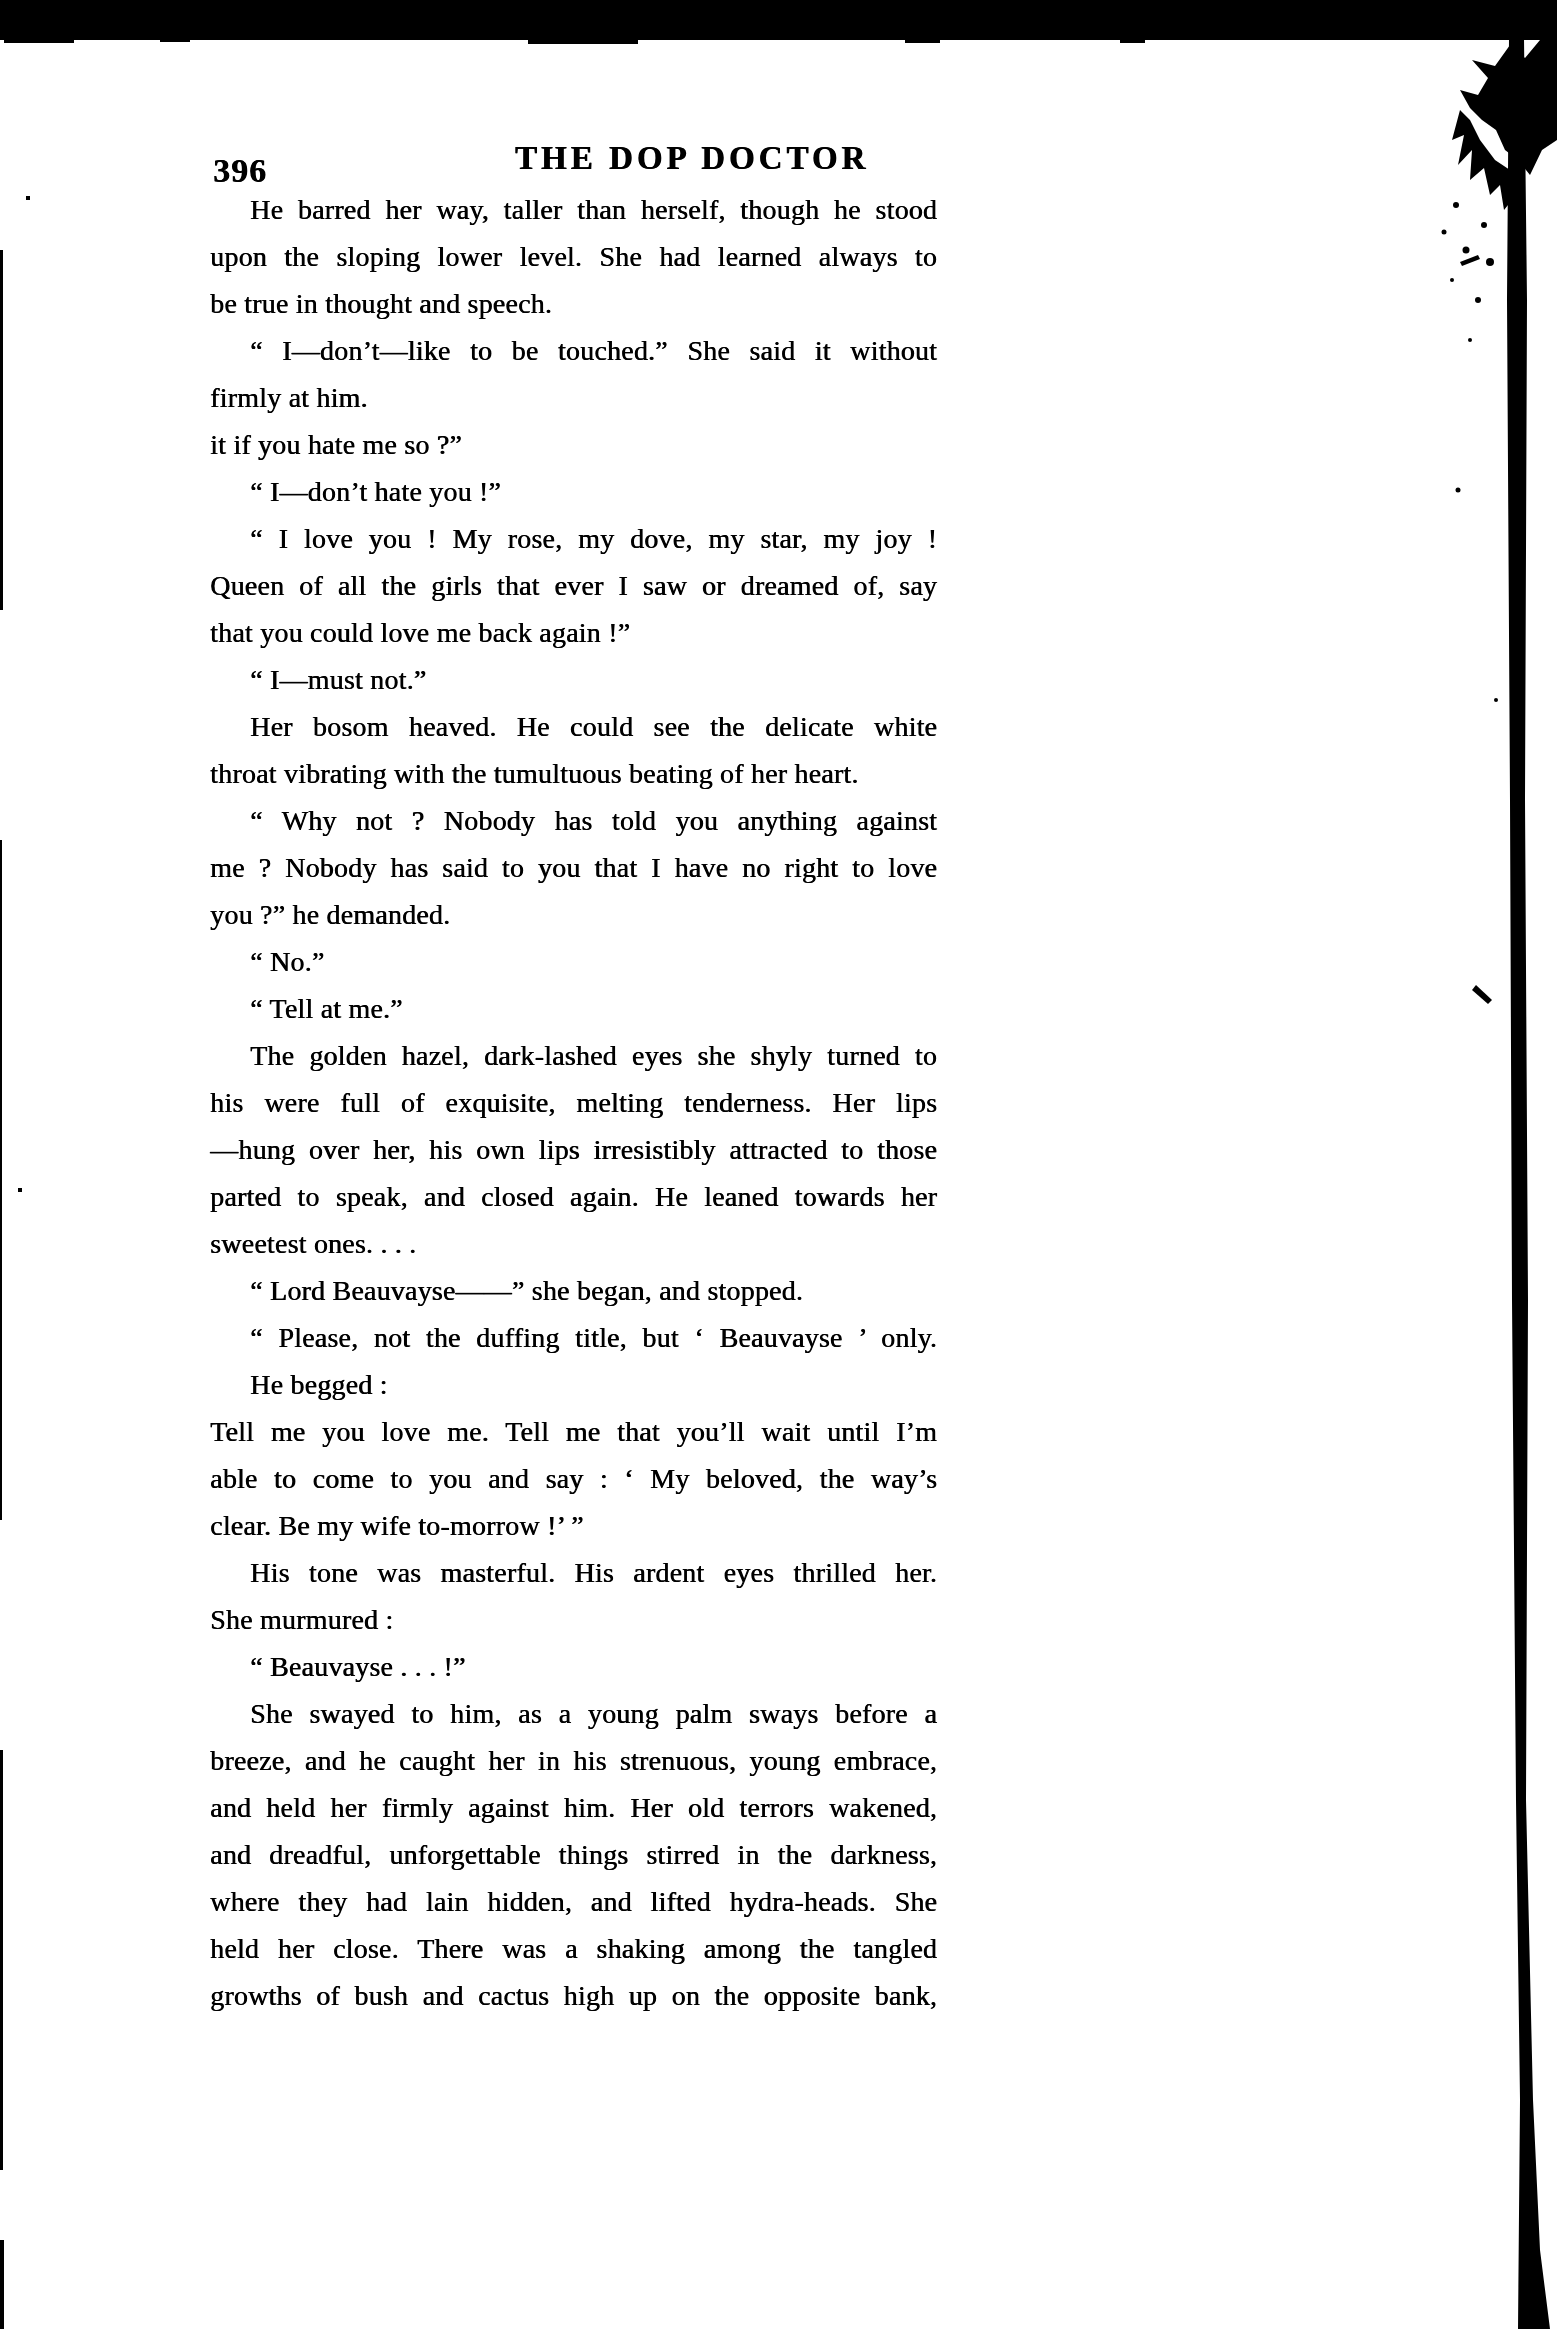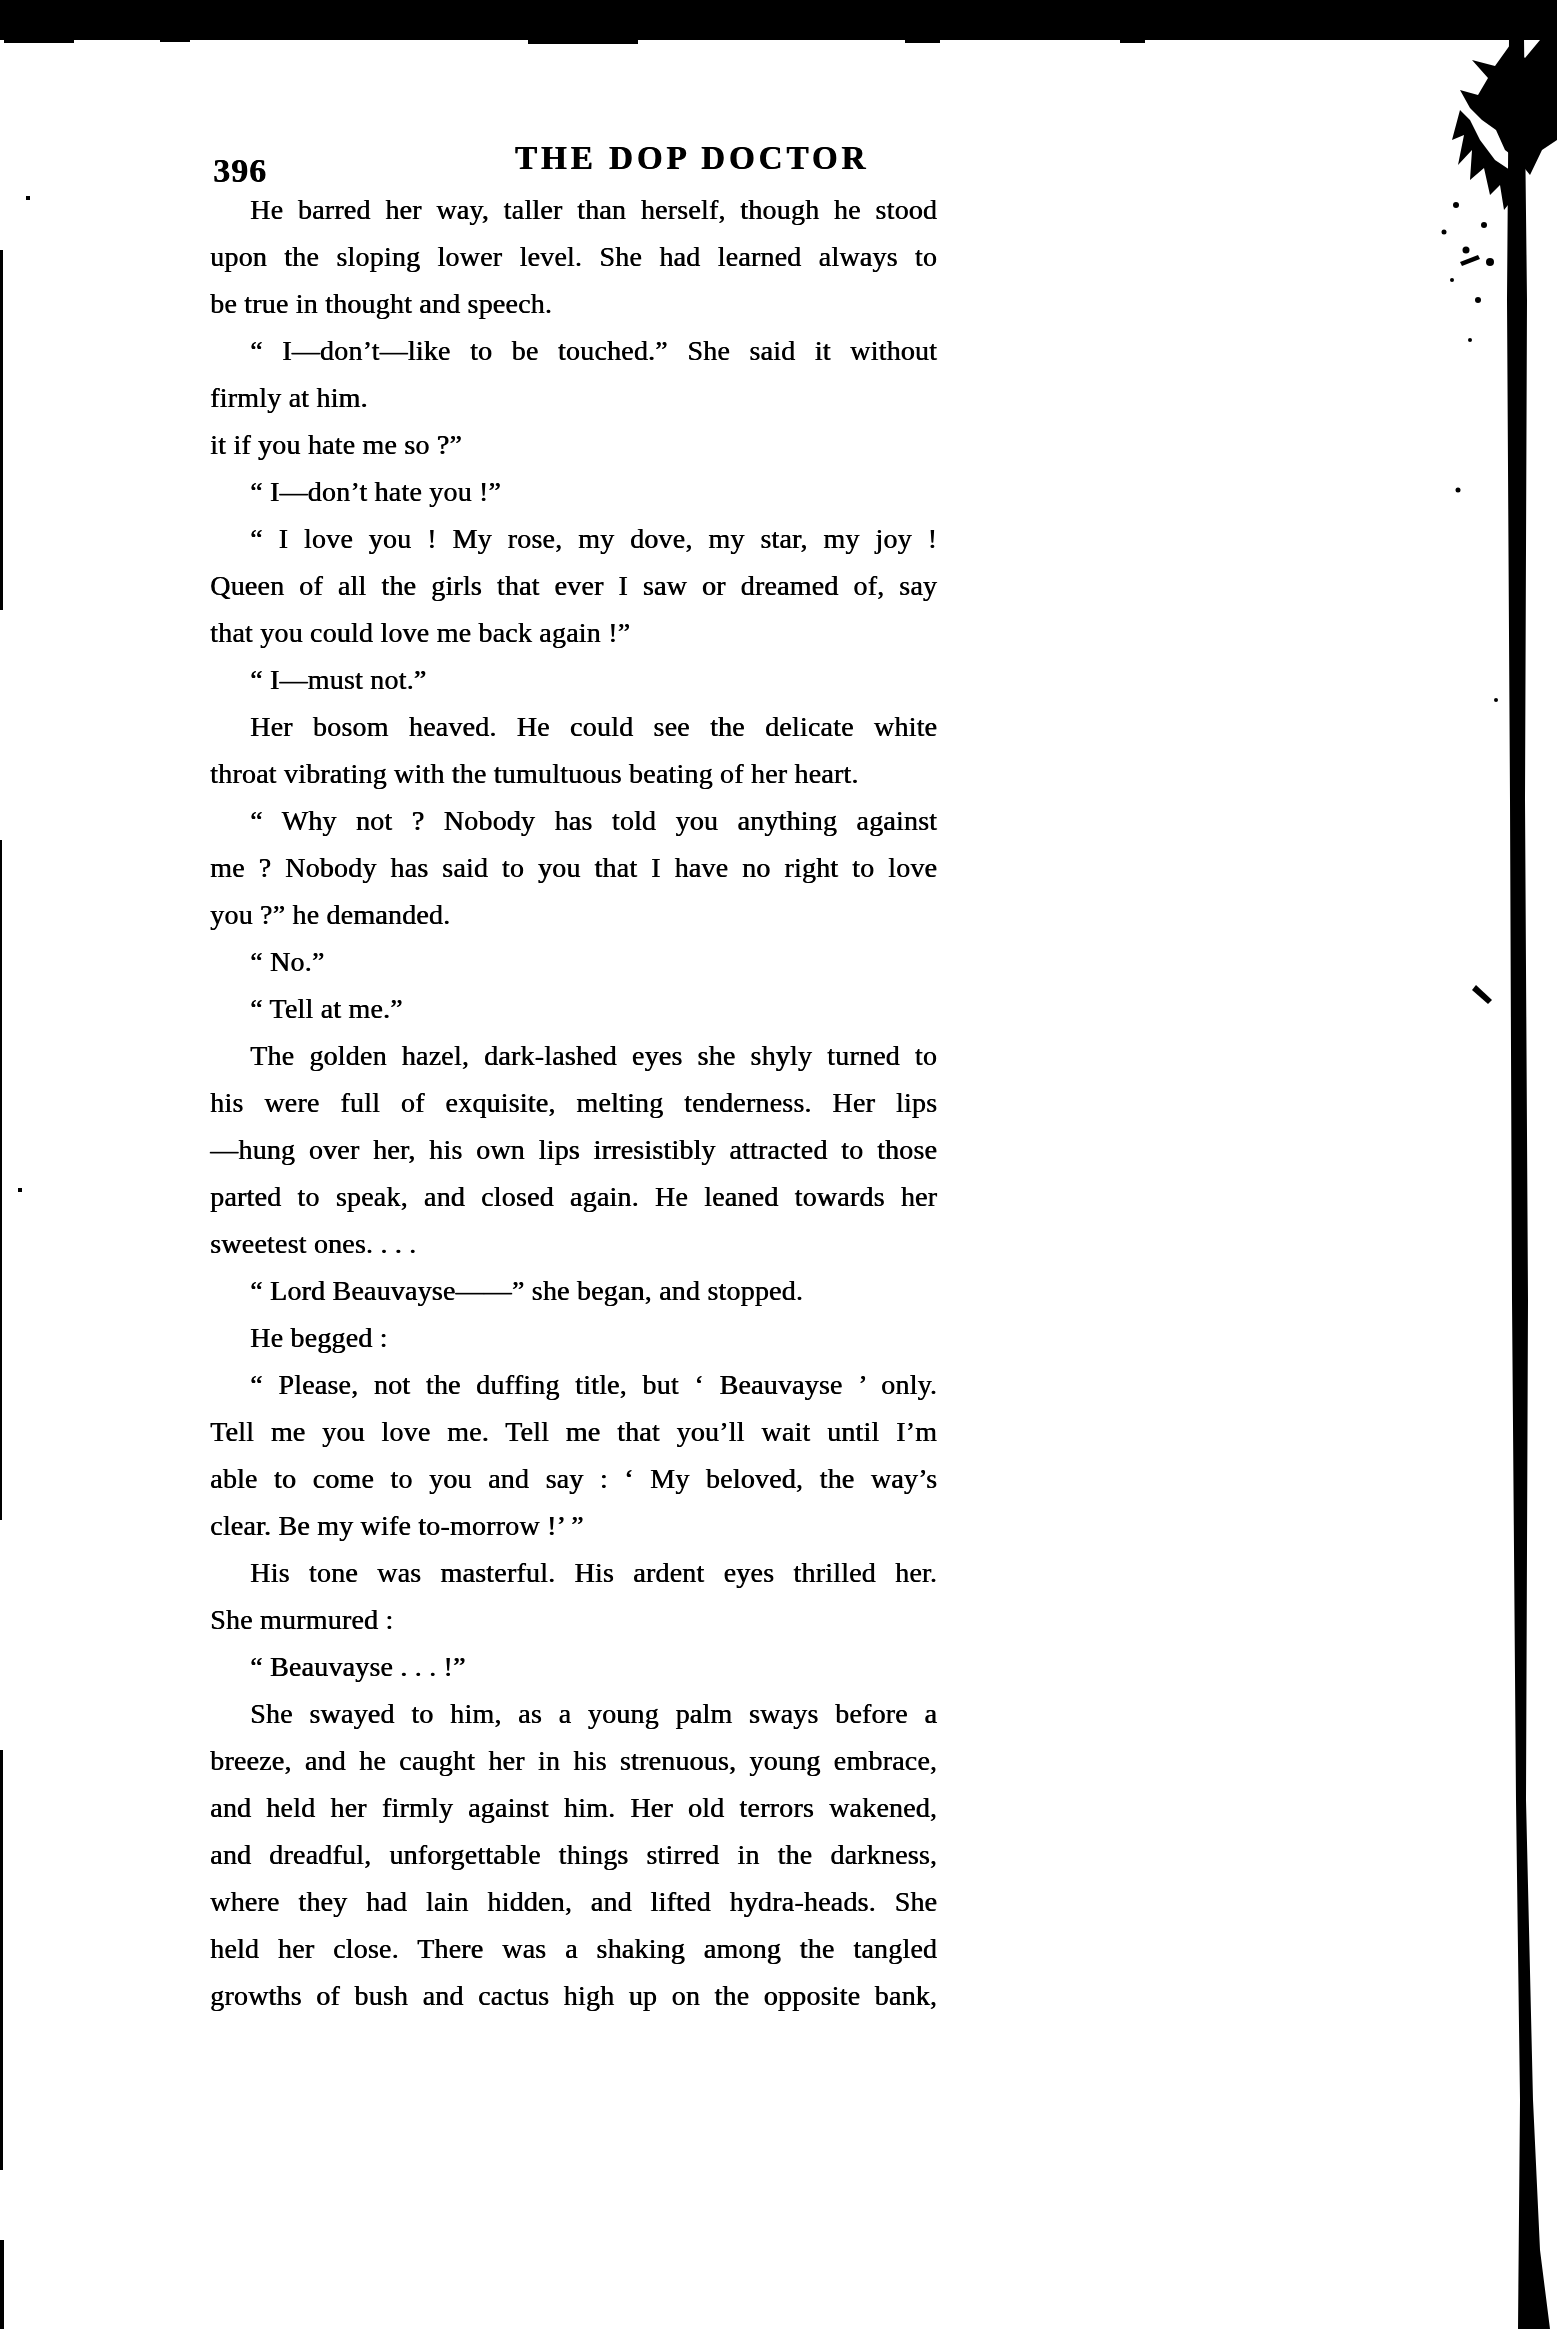--- a/index.html
+++ b/index.html
@@ -96,22 +96,22 @@
     <div class="line">me ?  Nobody has said to you that I have no right to love</div>
     <div class="line last">you ?” he demanded.</div>
     <div class="line indent last">“ No.”</div>
     <div class="line indent last">“ Tell at me.”</div>
     <div class="line indent">The golden hazel, dark-lashed eyes she shyly turned to</div>
     <div class="line">his were full of exquisite, melting tenderness.  Her lips</div>
     <div class="line">—hung over her, his own lips irresistibly attracted to those</div>
     <div class="line">parted to speak, and closed again.  He leaned towards her</div>
     <div class="line last">sweetest ones. . . .</div>
     <div class="line indent last">“ Lord Beauvayse——” she began, and stopped.</div>
+    <div class="line indent">“ Please, not the duffing title, but ‘ Beauvayse ’ only.</div>
     <div class="line indent last">He begged :</div>
-    <div class="line indent">“ Please, not the duffing title, but ‘ Beauvayse ’ only.</div>
     <div class="line">Tell me you love me.  Tell me that you’ll wait until I’m</div>
     <div class="line">able to come to you and say : ‘ My beloved, the way’s</div>
     <div class="line last">clear.  Be my wife to-morrow !’ ”</div>
     <div class="line indent">His tone was masterful.  His ardent eyes thrilled her.</div>
     <div class="line last">She murmured :</div>
     <div class="line indent last">“ Beauvayse . . . !”</div>
     <div class="line indent">She swayed to him, as a young palm sways before a</div>
     <div class="line">breeze, and he caught her in his strenuous, young embrace,</div>
     <div class="line">and held her firmly against him.  Her old terrors wakened,</div>
     <div class="line">and dreadful, unforgettable things stirred in the darkness,</div>

